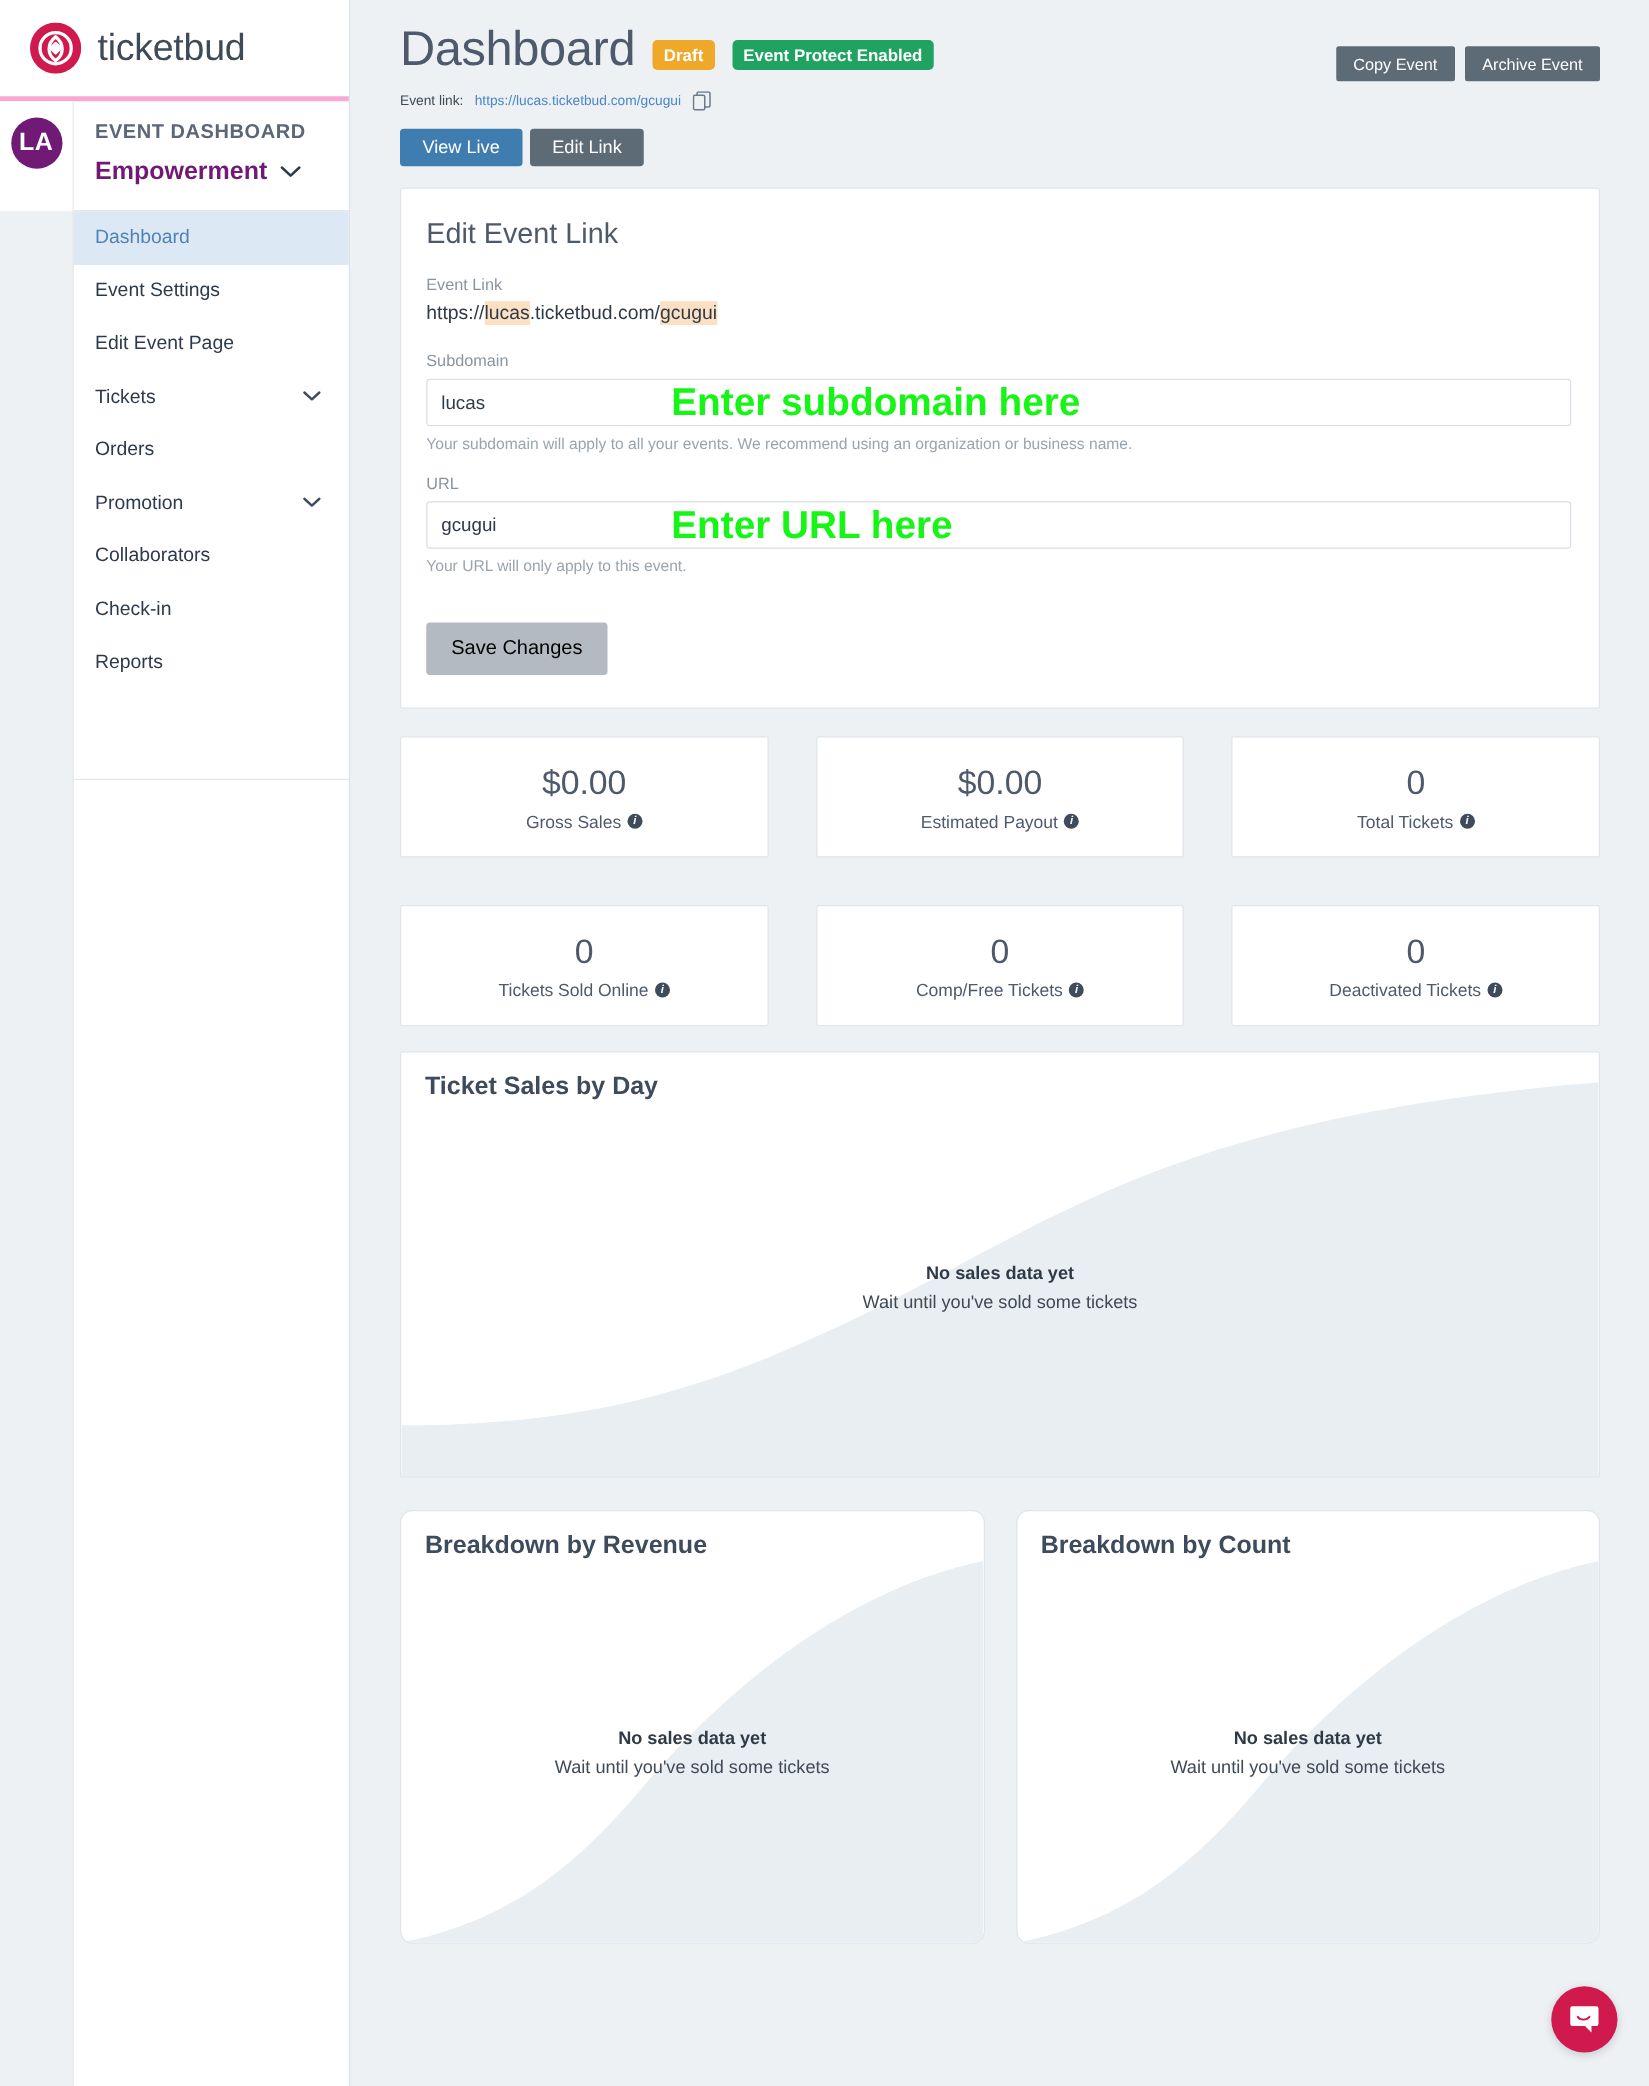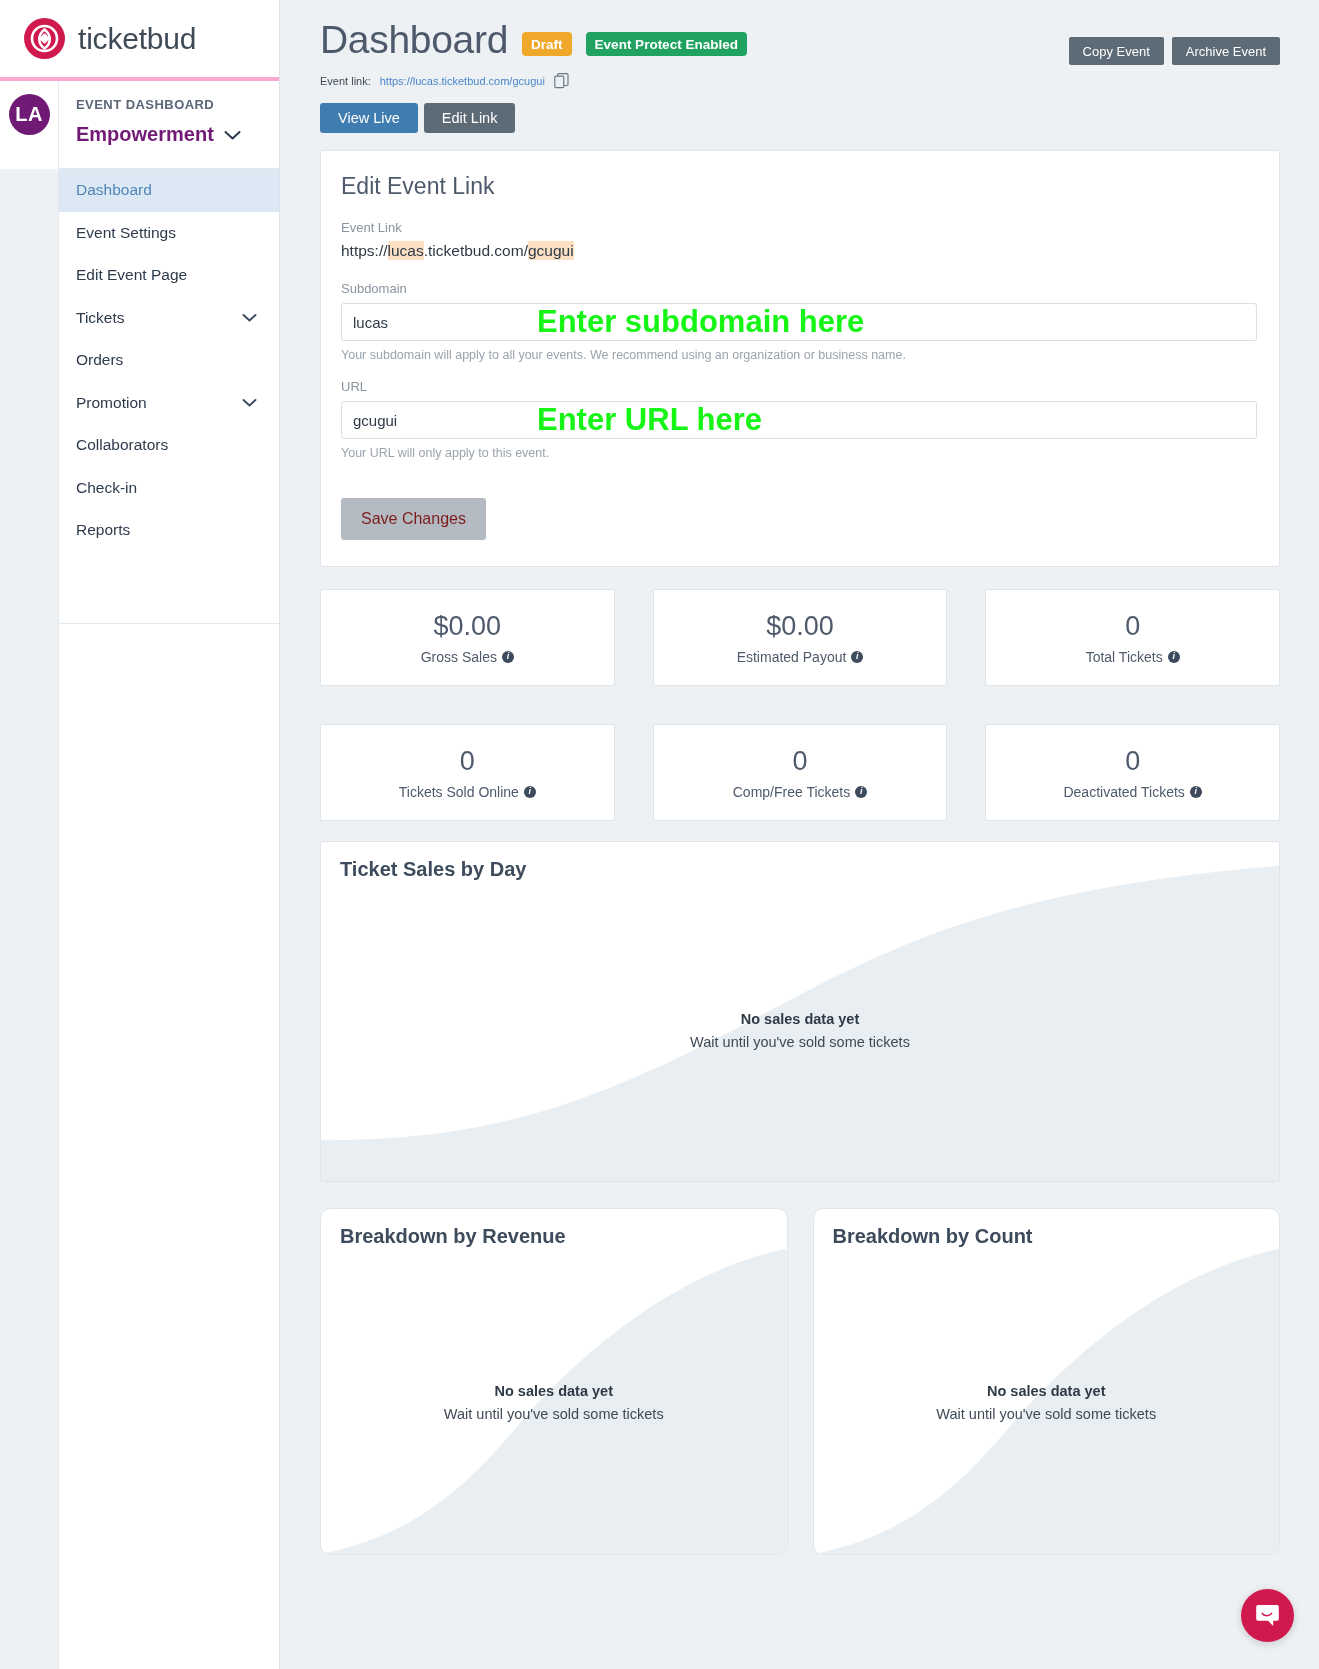--- a/index.html
+++ b/index.html
@@ -47,21 +47,21 @@
   }
   .avatar {
     width: 41px; height: 41px; border-radius: 50%;
     background: #701a75; color: #fff;
     font-size: 20px; font-weight: 600;
     display: flex; align-items: center; justify-content: center;
     letter-spacing: .4px;
   }
   .event-cell { flex: 1; padding: 16px 0 0 17px; }
   .event-kicker {
-    font-size: 13px; font-weight: 700; letter-spacing: .45px;
+    font-size: 16px; font-weight: 700; letter-spacing: .45px;
     color: #5b6678; text-transform: uppercase;
   }
   .event-name {
     margin-top: 11px; font-size: 20px; font-weight: 600;
     color: #701a75; display: flex; align-items: center; gap: 10px;
   }
   .chev { display: inline-block; }
   .nav-list { padding-top: 0; border-bottom: 1px solid #e3e8ec; padding-bottom: 71px; }
   .nav-item {
     height: 42.5px;
@@ -154,21 +154,21 @@
   .helper { font-size: 12.5px; color: #9aa4ae; margin-top: 7px; }
   .overlay-note {
     position: absolute; left: 196px; top: 50%;
     transform: translateY(-50%);
     color: #16f516; font-size: 31px; font-weight: 700;
     pointer-events: none; white-space: nowrap;
     font-family: "Liberation Sans", sans-serif;
   }
   .field-block { margin-bottom: 17px; }
   .btn-save {
-    margin-top: 21px; background: #b3bac1; color: #7f1d1d; border: none;
+    margin-top: 21px; background: #b3bac1; color: #000000; border: none;
     font-size: 16px; height: 42px; padding: 0 20px; border-radius: 3px;
     cursor: pointer; font-family: "Liberation Sans", sans-serif;
   }
 
   
   .stats-grid {
     display: grid; grid-template-columns: repeat(3, 1fr);
     gap: 38px; margin-top: 22px;
   }
   .stat-card {

